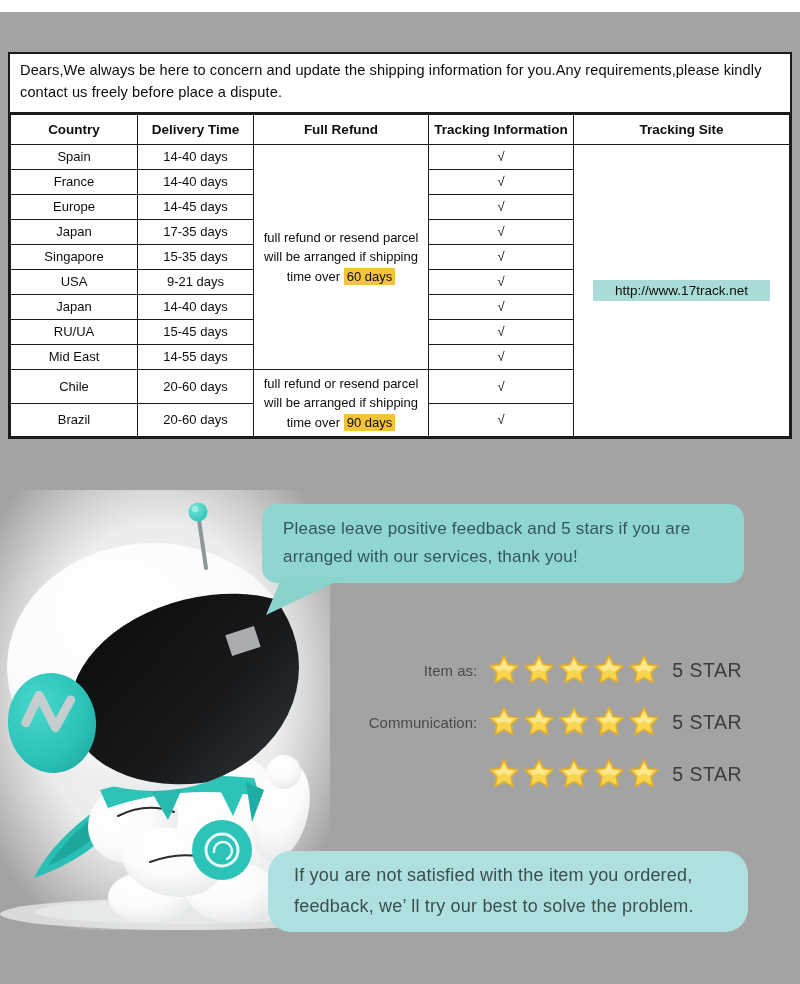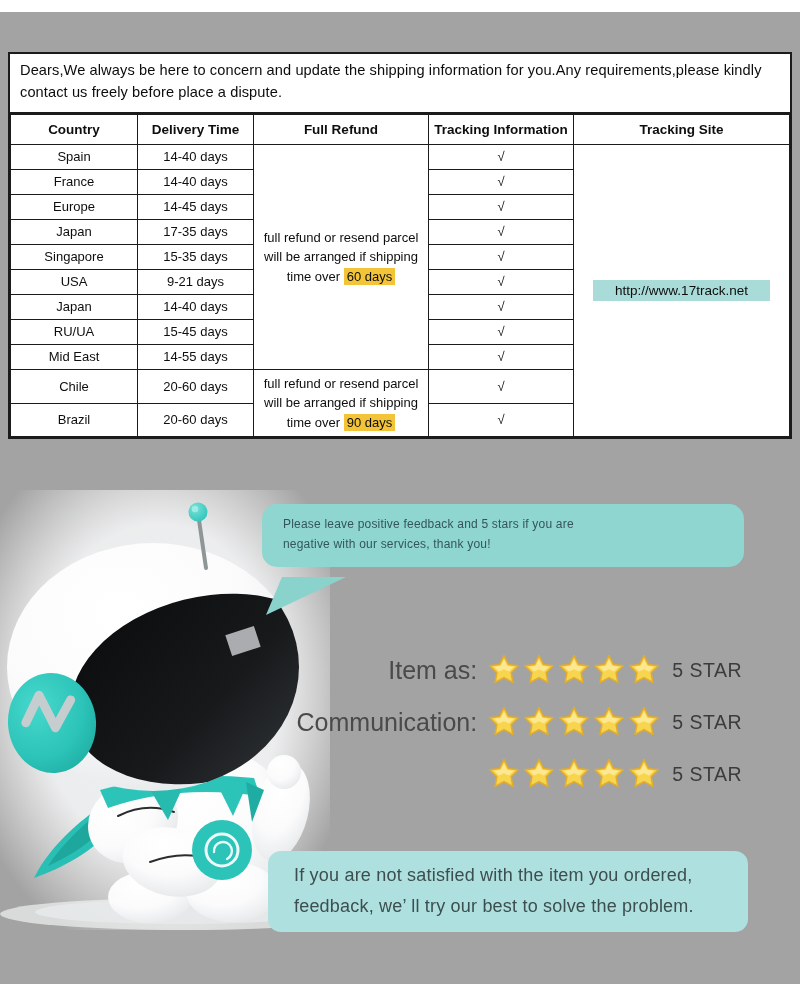--- a/index.html
+++ b/index.html
@@ -22,37 +22,37 @@
   table.shipping td { height:25px; font-size:13px; }
   td.refund-cell { text-align:left; padding:4px 6px; font-size:13px; line-height:1.5; }
   .hl-yellow { background:#f3c437; padding:1px 3px; }
   td.site-cell { }
   .url-chip { display:inline-block; background:#a9dcd9; padding:3px 22px; font-size:13.5px; color:#0c0c0c; }
 
   
   .bubble {
     position:absolute; left:262px; top:492px; width:482px;
     background:#8fd6d0; border-radius:15px; padding:11px 18px 12px 21px;
-    color:#33565c; font-size:12px; line-height:1.65; letter-spacing:.2px;
+    color:#33565c; font-size:17px; line-height:1.65; letter-spacing:.2px;
   }
   .bubble .line { white-space:nowrap; }
   .bubble-tail { position:absolute; left:266px; top:565px; }
 
   
   .ratings { position:absolute; left:330px; top:640px; width:412px; }
   .rating-row { display:flex; align-items:center; justify-content:flex-end; height:36px; margin-bottom:16px; }
-  .rating-label { font-size:25px; color:#4a4a4a; margin-right:10px; white-space:nowrap;text-align:right; }
+  .rating-label { font-size:15px; color:#4a4a4a; margin-right:10px; white-space:nowrap;text-align:right; }
   .stars { display:flex; align-items:center; gap:1px; }
   .stars svg { width:34px; height:34px; display:block; }
   .rating-suffix { font-size:19.5px; color:#3c3c3c; margin-left:11px; letter-spacing:.5px; white-space:nowrap; }
 
   
   .footer-note {
     position:absolute; left:268px; top:839px; width:480px;
-    background:#aee0df; border-radius:13px; padding:9px 24px 11px 26px;
+    background:#aee0df; border-radius:23px; padding:9px 24px 11px 26px;
     color:#3d4e4f; font-size:18px; line-height:1.7; letter-spacing:.2px;
   }
   .footer-note .line { white-space:nowrap; }
 
   
   .robot-wrap { position:absolute; left:0; top:478px; width:330px; height:440px; }
 </style>
 </head>
 <body>
 
@@ -225,21 +225,21 @@
       <g>
         <line x1="199" y1="30" x2="206" y2="78" stroke="#8f9698" stroke-width="4" stroke-linecap="round"></line>
         <circle cx="198" cy="22" r="9.5" fill="url(#ballG)"></circle>
         <circle cx="195" cy="19" r="3.2" fill="#9ceee5"></circle>
       </g>
     </svg>
   </div>
 
   <div class="bubble">
     <div class="line">Please leave positive feedback and 5 stars if you are</div>
-    <div class="line">negative with our services, thank you!</div>
+    <div class="line">arranged with our services, thank you!</div>
   </div>
   <svg class="bubble-tail" width="82" height="40">
     <polygon points="16,0 80,0 0,38" fill="#8ad2cc"></polygon>
   </svg>
 
   <div class="ratings">
     <div class="rating-row">
       <span class="rating-label">Item as:</span>
       <span class="stars">
           <svg viewBox="0 0 24 24">

